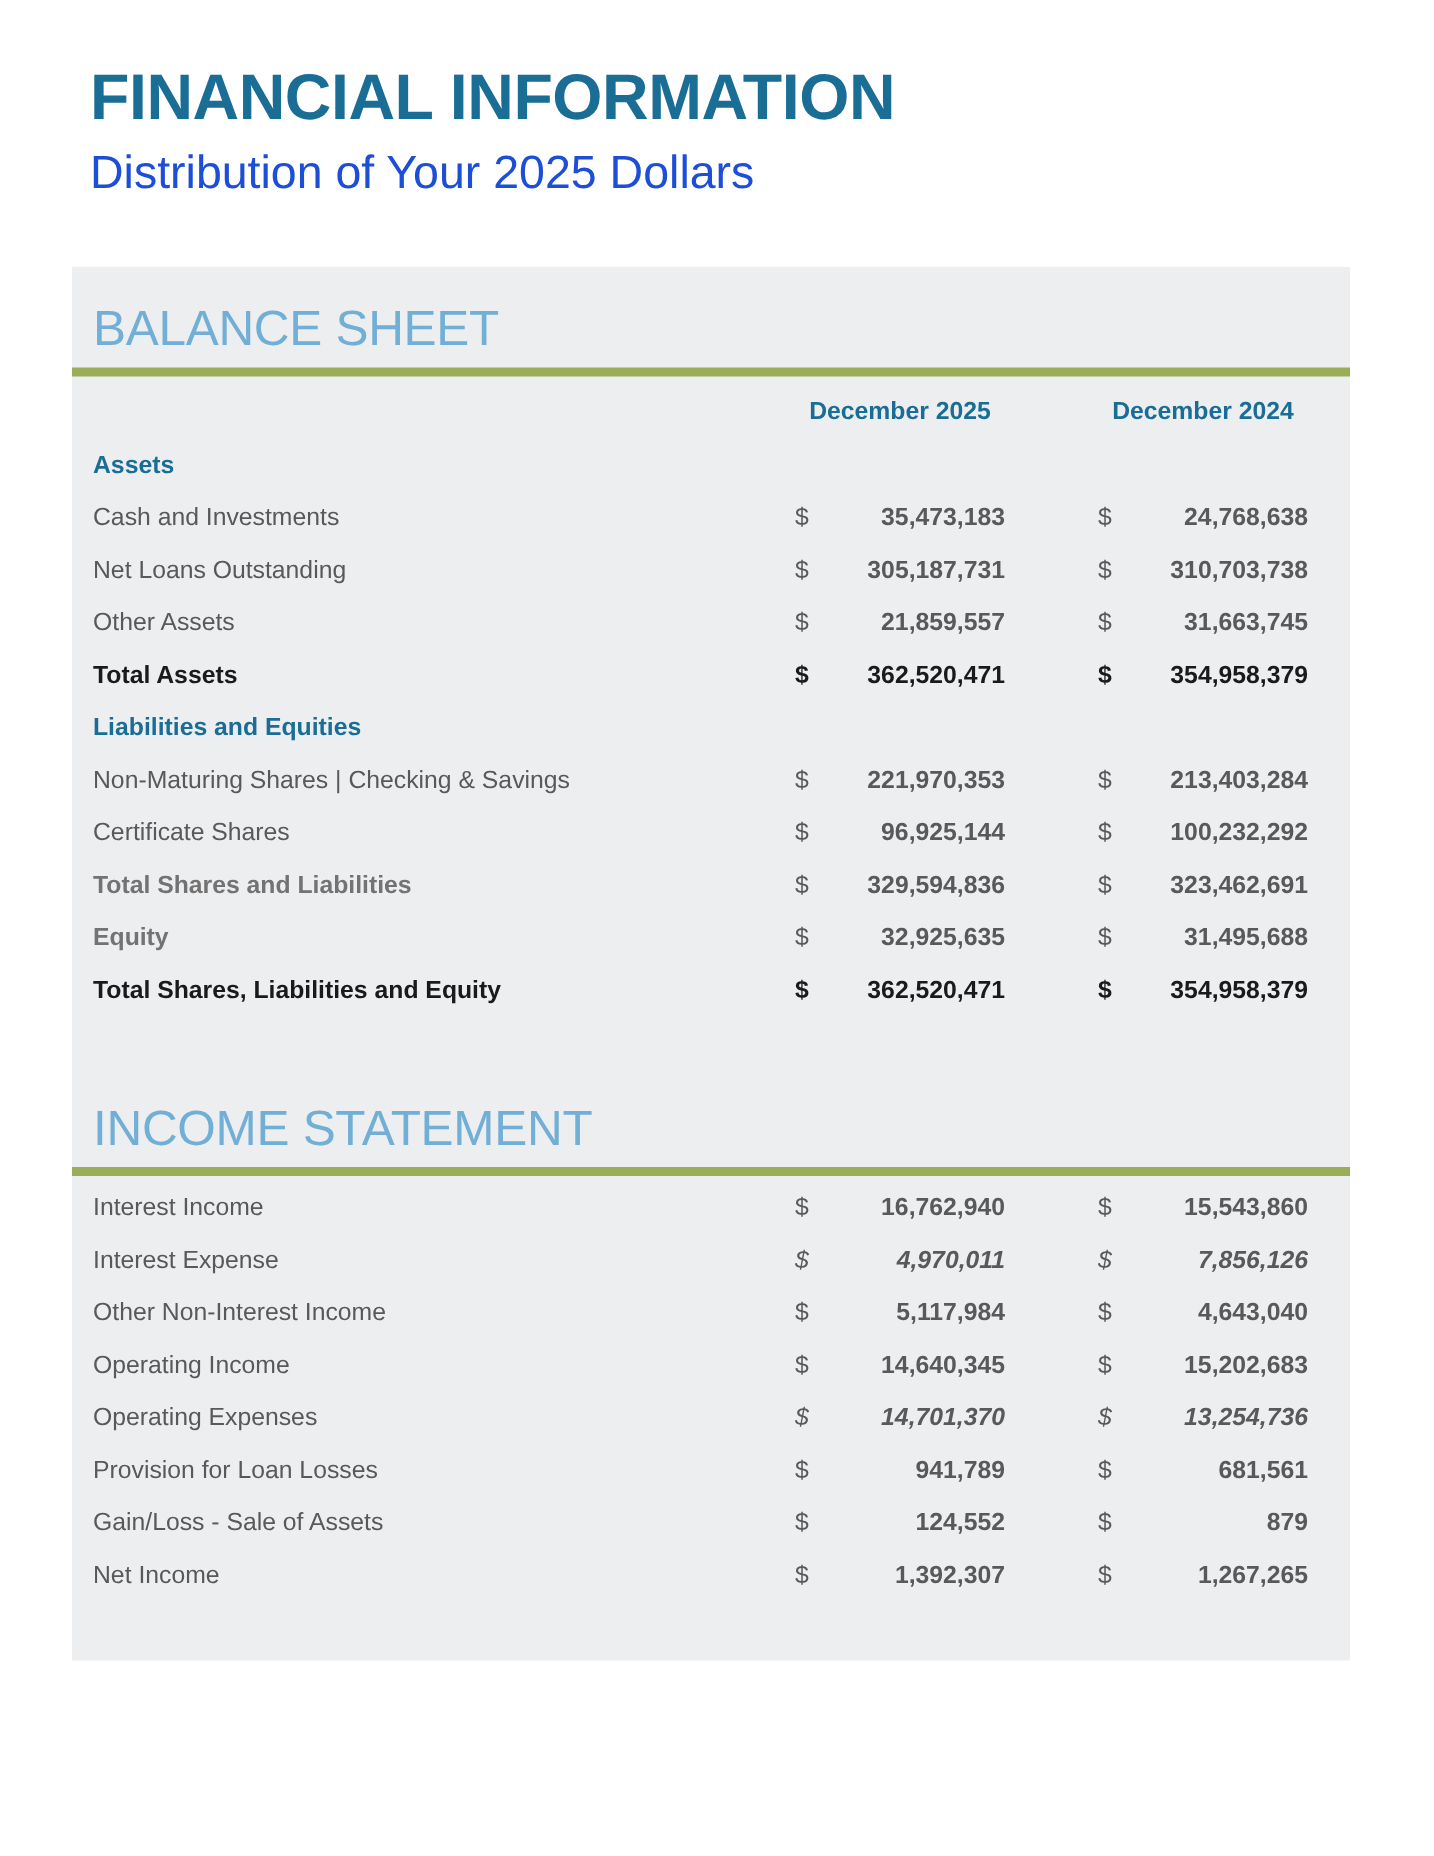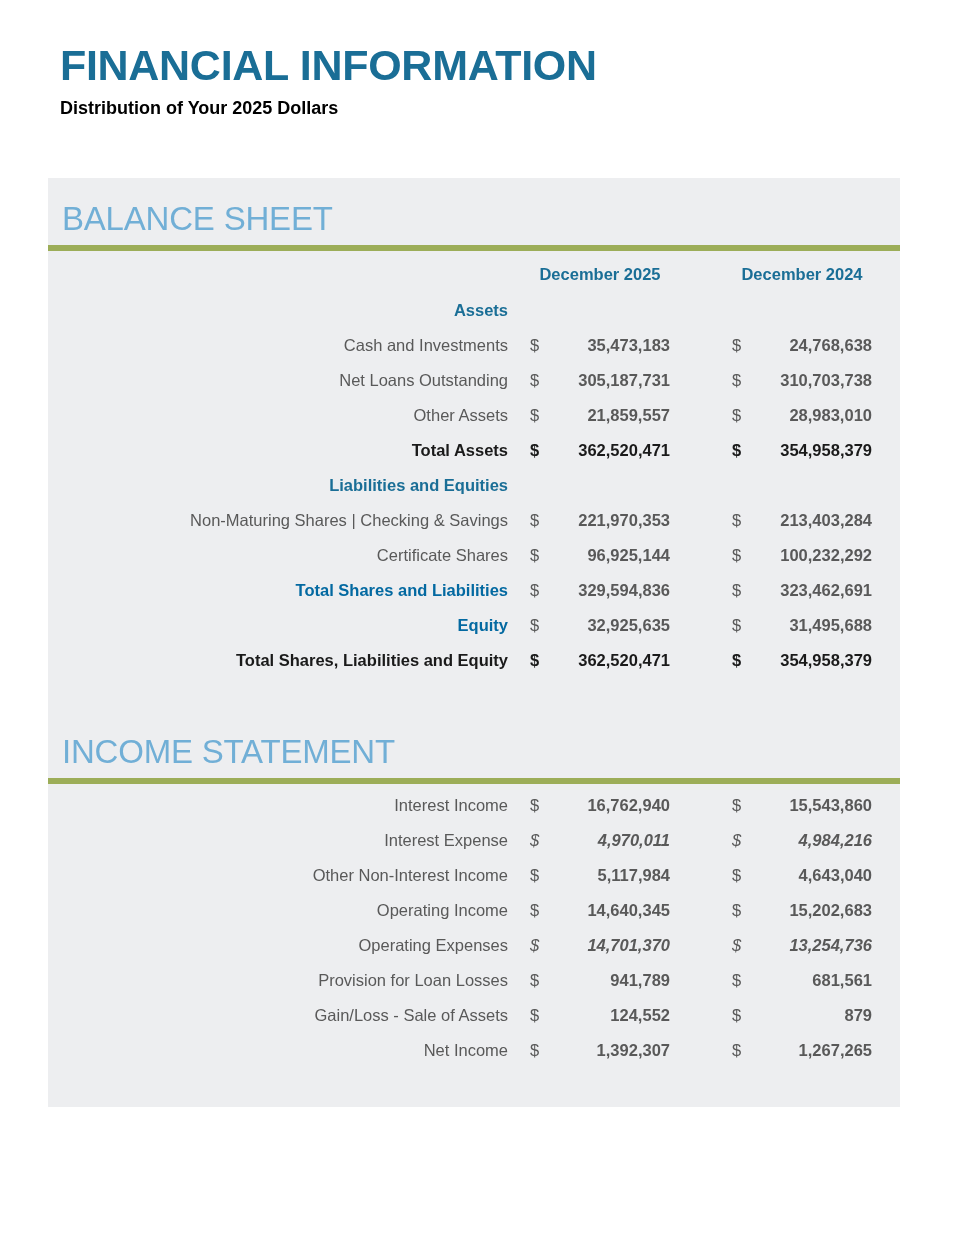--- a/index.html
+++ b/index.html
@@ -32,23 +32,23 @@
   .doc-title {
     font-size: 43px;
     font-weight: bold;
     color: #1a6e96;
     letter-spacing: -0.3px;
     line-height: 1.0;
     margin: 0;
     white-space: nowrap;
   }
   .doc-subtitle {
-    font-size: 18px;
-    font-weight: bold;
-    color: #000000;
+    font-size: 31px;
+    font-weight: normal;
+    color: #1d4ed8;
     line-height: 1.0;
     margin: 12px 0 0 0;
     white-space: nowrap;
   }
 
   
   .panel {
     position: absolute;
     left: 48px;
     top: 178px;
@@ -95,21 +95,20 @@
   table.fin td {
     padding: 0;
     vertical-align: middle;
   }
 
   .row-label {
     font-size: 16.5px;
     color: #595959;
     padding-left: 14px !important;
     white-space: nowrap;
-    text-align: right;
   }
   .row-val {
     font-size: 16.5px;
     color: #595959;
     white-space: nowrap;
   }
 
   
   .money {
     display: flex;
@@ -130,21 +129,21 @@
   }
 
   
   .r-heading .row-label {
     color: #1a6e96;
     font-weight: bold;
     font-size: 16.5px;
   }
   
   .r-subtotal .row-label {
-    color: #0369a1;
+    color: #737373;
     font-weight: bold;
   }
   
   .r-total .row-label,
   .r-total .row-val {
     color: #1a1a1a;
     font-weight: bold;
   }
   
   .r-italic .row-val {
@@ -239,21 +238,21 @@
               <td class="row-label">Other Assets</td>
               <td class="row-val v1">
                 <div class="money">
                   <span class="sym">$</span>
                   <span class="num">21,859,557</span>
                 </div>
               </td>
               <td class="row-val v2">
                 <div class="money">
                   <span class="sym">$</span>
-                  <span class="num">28,983,010</span>
+                  <span class="num">31,663,745</span>
                 </div>
               </td>
             </tr>
             <tr class="r-total h-35">
               <td class="row-label">Total Assets</td>
               <td class="row-val v1">
                 <div class="money">
                   <span class="sym">$</span>
                   <span class="num">362,520,471</span>
                 </div>
@@ -379,21 +378,21 @@
               <td class="row-label">Interest Expense</td>
               <td class="row-val v1">
                 <div class="money">
                   <span class="sym">$</span>
                   <span class="num">4,970,011</span>
                 </div>
               </td>
               <td class="row-val v2">
                 <div class="money">
                   <span class="sym">$</span>
-                  <span class="num">4,984,216</span>
+                  <span class="num">7,856,126</span>
                 </div>
               </td>
             </tr>
             <tr class="r-normal h-35">
               <td class="row-label">Other Non-Interest Income</td>
               <td class="row-val v1">
                 <div class="money">
                   <span class="sym">$</span>
                   <span class="num">5,117,984</span>
                 </div>

